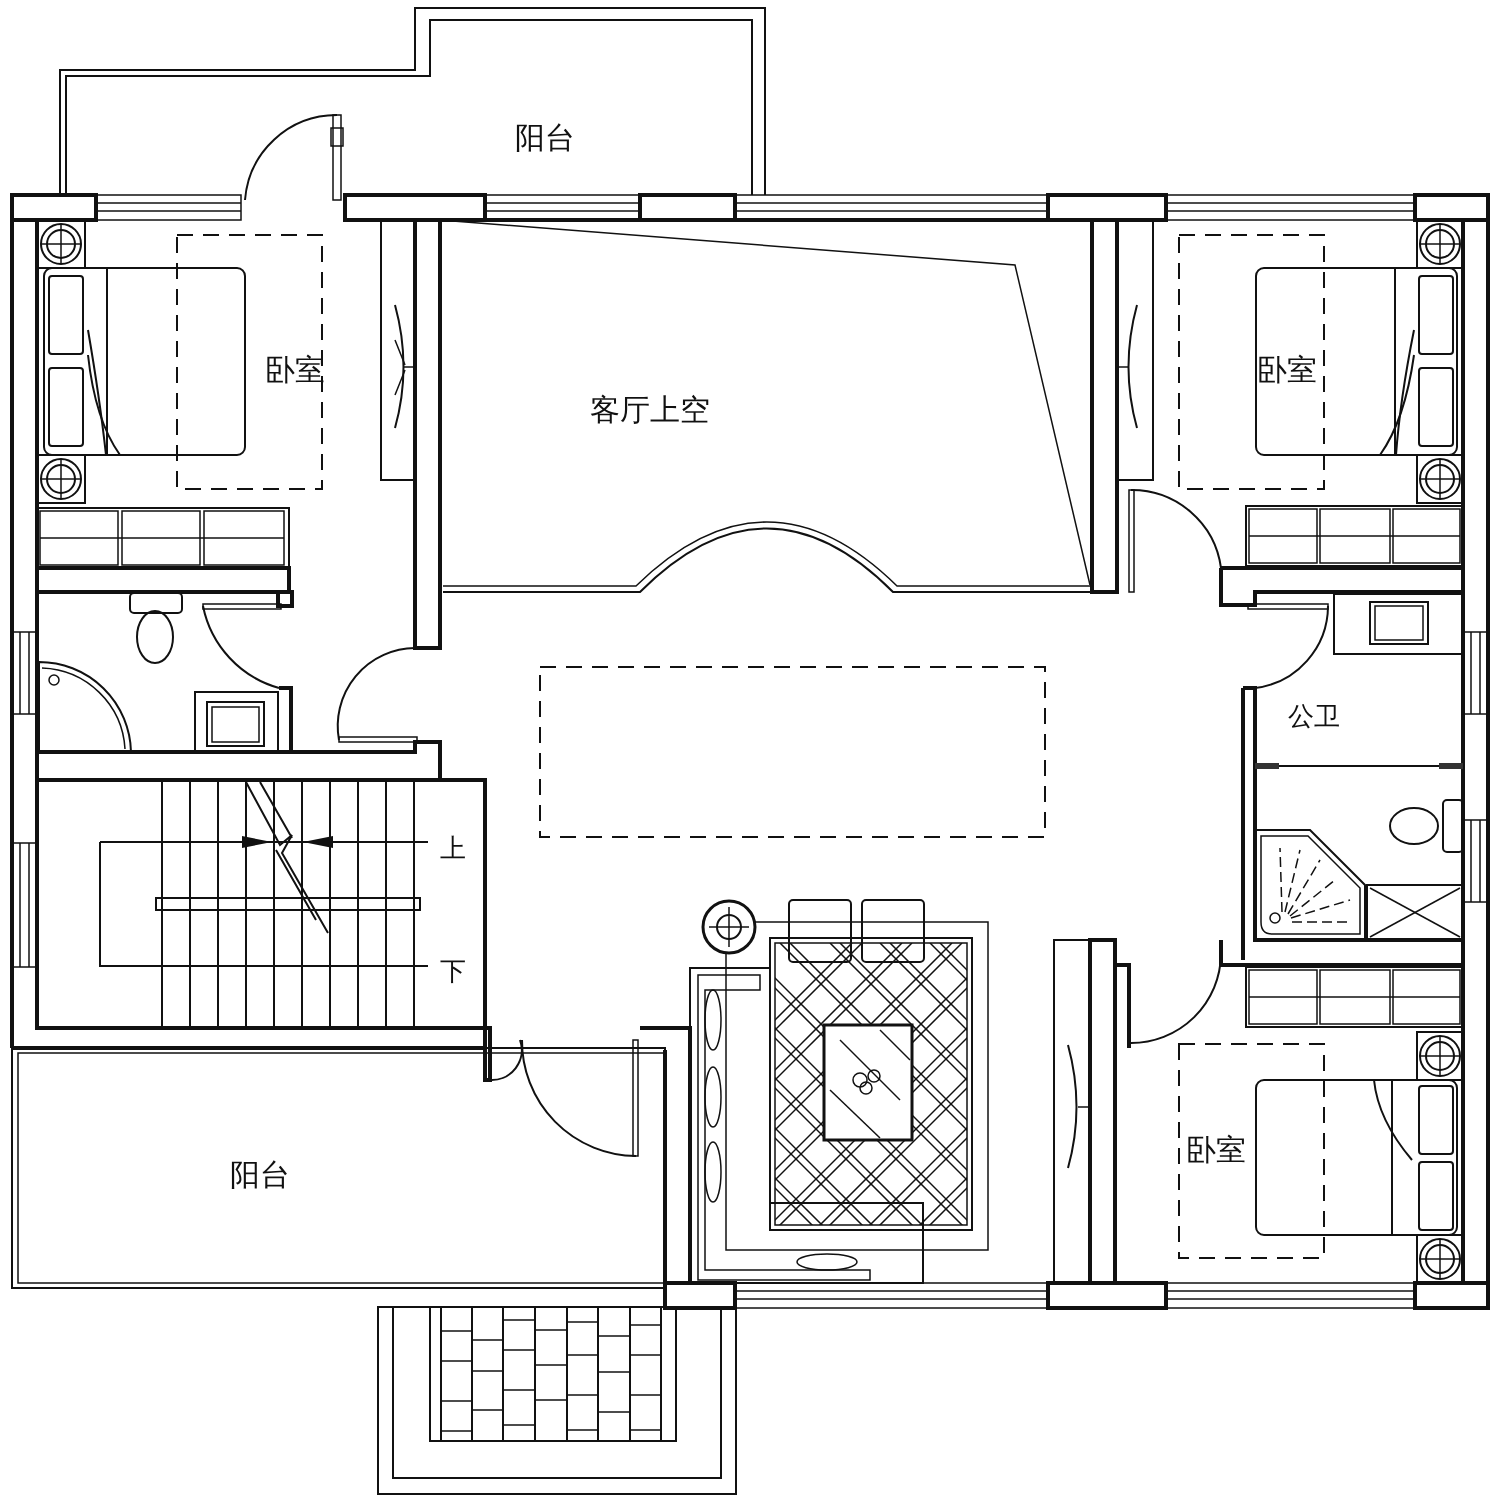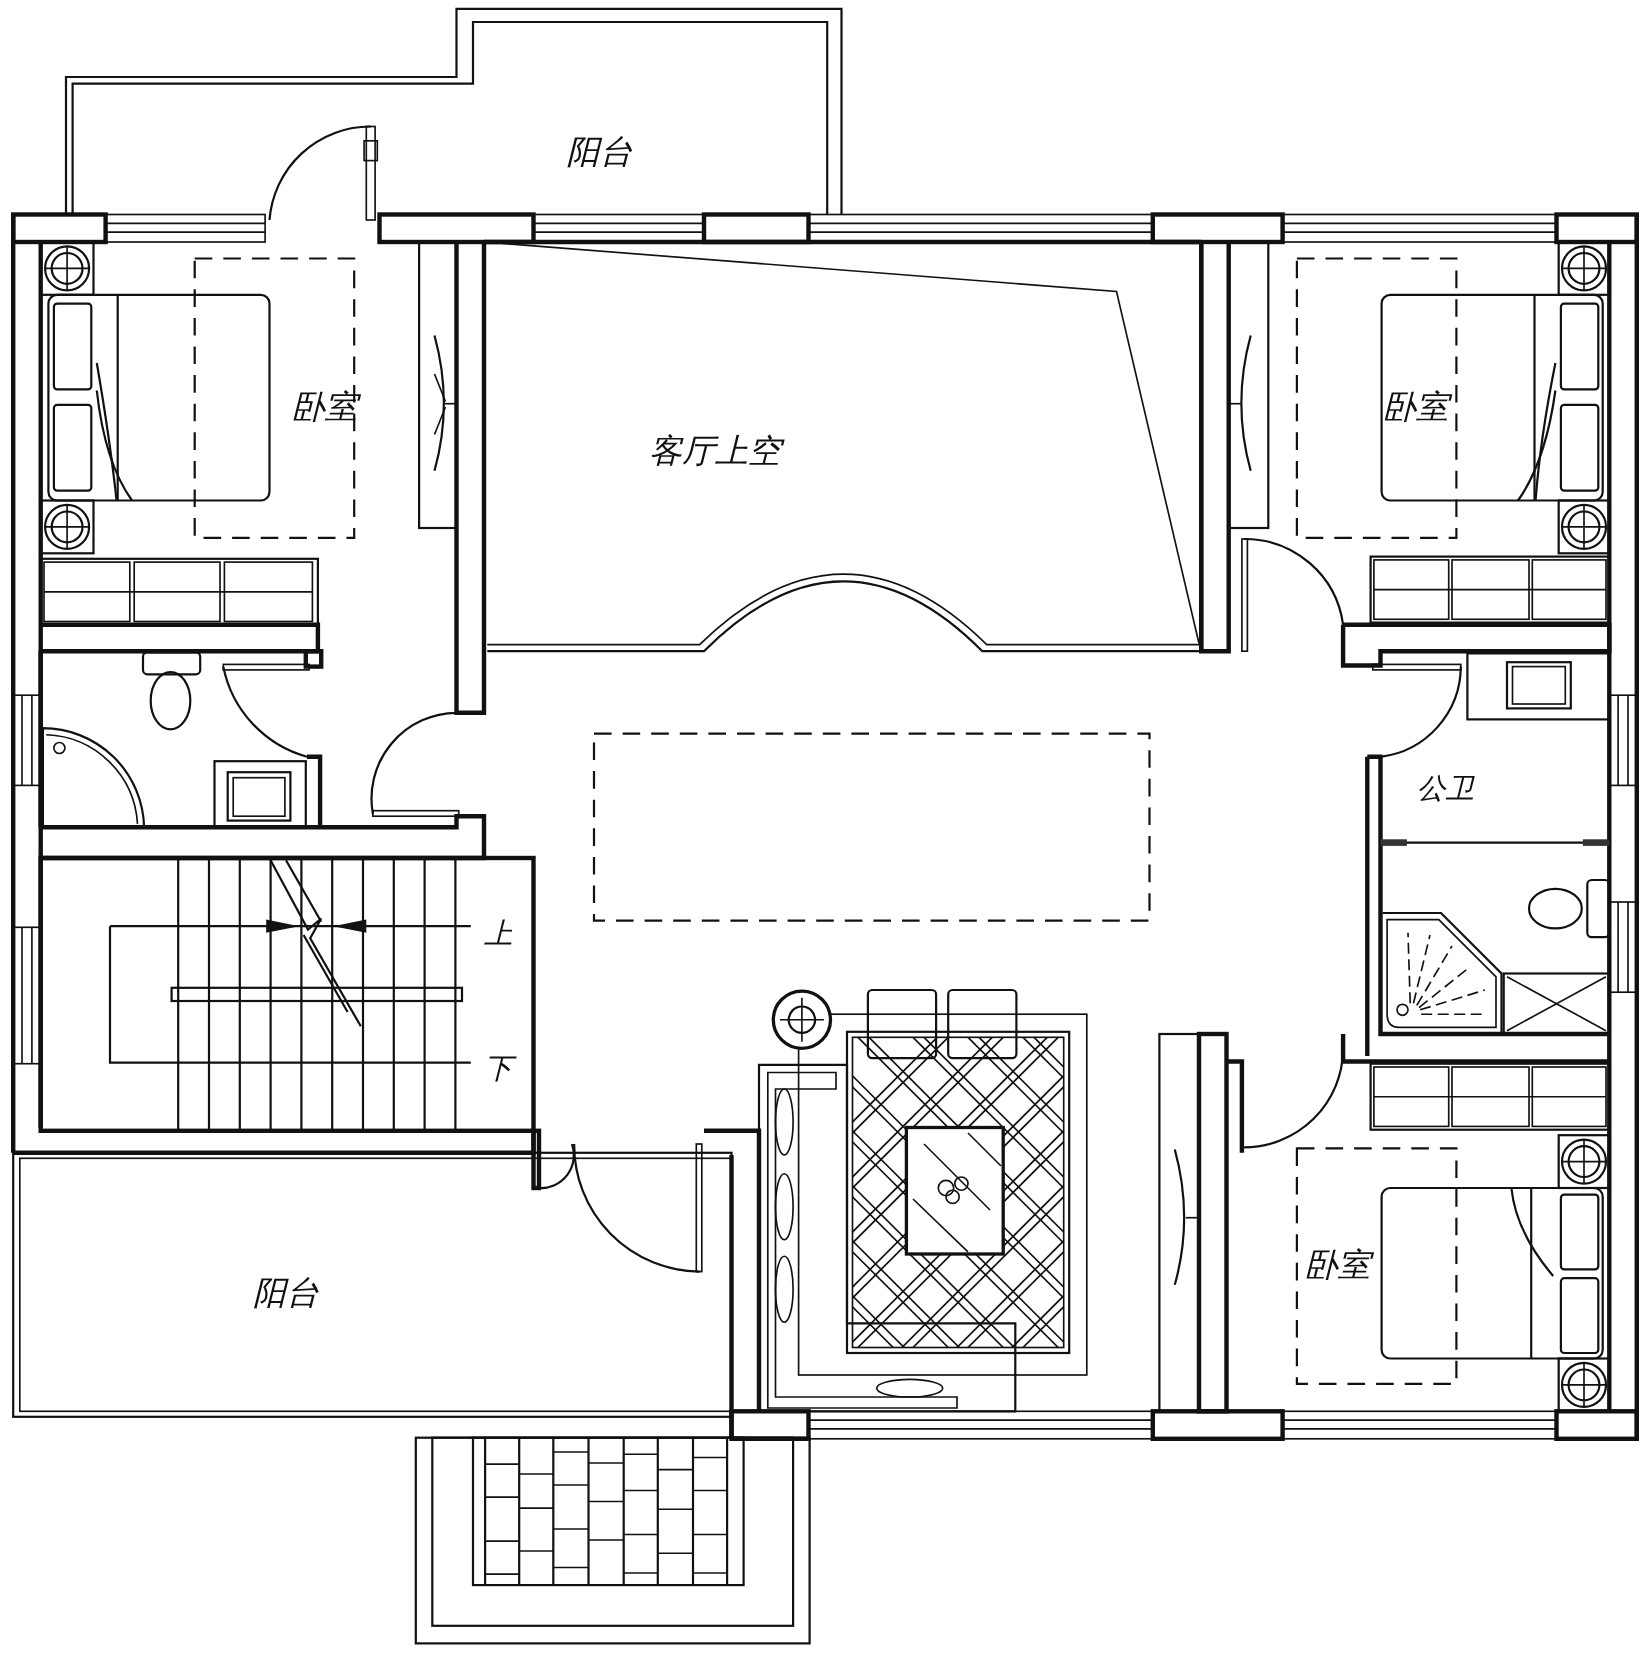--- a/index.html
+++ b/index.html
@@ -1,17 +1,17 @@
 <!DOCTYPE html>
 <html><head>
 <meta charset="utf-8">
 <style>
   html,body{margin:0;padding:0;background:#ffffff;}
   body{width:1500px;height:1507px;overflow:hidden;}
-  #plan{position:absolute;left:0;top:0;width:1500px;height:1274px;font-style:italic;}
+  #plan{position:absolute;left:0;top:0;width:1500px;height:1274px;}
   svg{display:block;}
   .w{fill:none;stroke:#111;stroke-width:4;}
   .t{fill:none;stroke:#111;stroke-width:2;}
   .h{fill:none;stroke:#111;stroke-width:1.5;}
   .d{fill:none;stroke:#111;stroke-width:2;stroke-dasharray:16 10;}
   .lbl{font-family:"DejaVu Sans","Liberation Sans",sans-serif;font-size:30px;fill:#111;}
   .lbl-s{font-family:"DejaVu Sans","Liberation Sans",sans-serif;font-size:26px;fill:#111;}
 </style>
 </head>
 <body>

